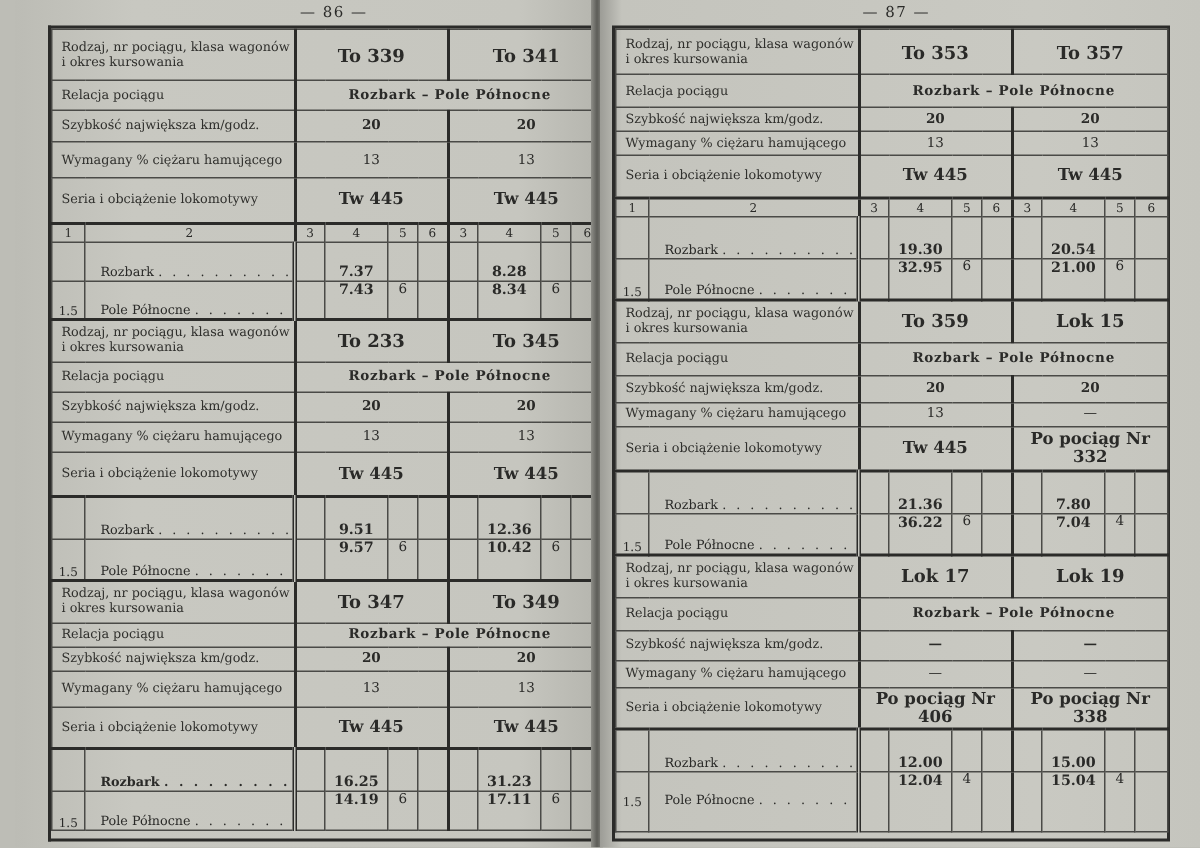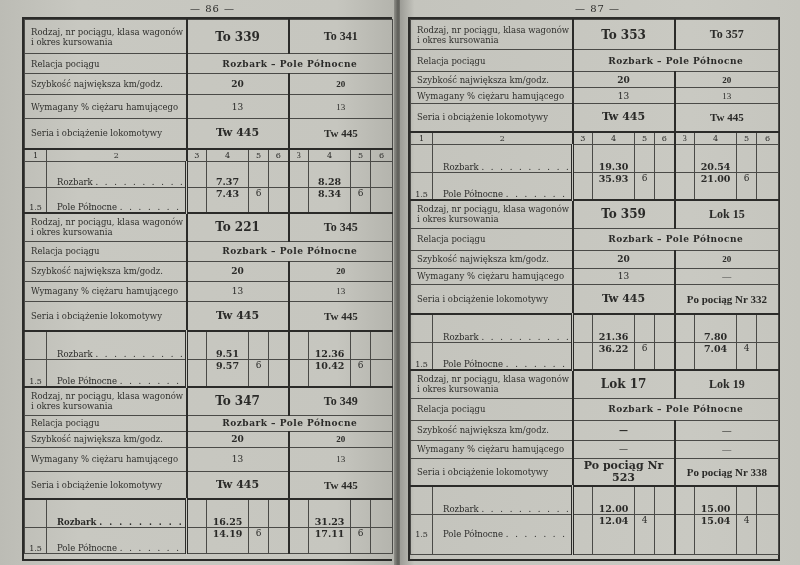--- a/index.html
+++ b/index.html
@@ -1,19 +1,19 @@
 <!DOCTYPE html>
 <html><head>
 <meta charset="utf-8">
 <style>
   html,body{margin:0;padding:0;}
   body{width:800px;height:565px;background:#bdbdb6;overflow:hidden;position:relative;
        font-family:"DejaVu Serif","Liberation Serif",serif;color:#2a2a28;}
   .page{position:absolute;top:0;height:565px;background:#c6c6bf;}
-  .page.left{left:0;width:396px;background:linear-gradient(90deg,#bcbcb5 0%,#c8c8c1 20%,#c6c6bf 85%,#b3b3ac 100%);}
+  .page.left{left:10px;width:396px;background:linear-gradient(90deg,#bcbcb5 0%,#c8c8c1 20%,#c6c6bf 85%,#b3b3ac 100%);}
   .page.right{left:400px;width:484px;background:linear-gradient(90deg,#9c9c96 0%,#c4c4bd 3%,#c9c9c2 60%,#c2c2bb 100%);}
   .gutter{position:absolute;left:394px;top:0;width:8px;height:565px;background:linear-gradient(90deg,#8f8f89,#5d5d58,#8a8a84);}
   .pagenum{position:absolute;top:3px;font-size:10px;letter-spacing:1px;}
   .left .pagenum{left:190px;}
   .right .pagenum{left:175px;}
   .frame{position:absolute;top:17px;border:2px solid #2b2b29;border-right-width:2px;}
   .left .frame{left:22px;width:368px;height:540px;border-right:none;}
   .right .frame{left:8px;width:368px;height:540px;}
   table{border-collapse:collapse;width:100%;table-layout:fixed;}
   td{border:1px solid #4a4a47;padding:0;font-size:9px;vertical-align:middle;overflow:hidden;white-space:nowrap;}
@@ -23,21 +23,21 @@
   td.rel{font-weight:bold;font-size:9px;text-align:center;letter-spacing:.5px;}
   td.c{text-align:center;}
   td.b{font-weight:bold;}
   td.loco{font-weight:bold;font-size:11px;text-align:center;line-height:12px;white-space:normal;}
   td.colhd{text-align:center;font-size:8px;height:11px;}
   td.km{font-size:8px;text-align:center;vertical-align:bottom;}
   td.stn{font-size:8.5px;padding-left:10px;border-right:3px double #2b2b29;}
   td.time{text-align:center;font-weight:bold;font-size:9.5px;}
   td.plat{text-align:center;font-size:9px;}
   tr.thick td{border-top:2px solid #2b2b29;}
-  .sep{border-left:2px solid #2b2b29 !important;font-family:Liberation Serif, serif;}
+  .sep{border-left:2px solid #2b2b29 !important;}
   .dots{letter-spacing:2px;}
 </style>
 </head>
 <body>
 
 <div class="page left">
   <div class="pagenum">— 86 —</div>
   <div class="frame">
     <table>
       <colgroup>
@@ -110,21 +110,21 @@
         <td class="plat" style="vertical-align:top">6</td>
         <td></td>
         <td class="sep"></td>
         <td class="time" style="vertical-align:top">8.34</td>
         <td class="plat" style="vertical-align:top">6</td>
         <td></td>
       </tr>
 
       <tr class="thick" style="height:28px">
         <td colspan="2" class="lbl lbl2">Rodzaj, nr pociągu, klasa wagonów i okres kursowania</td>
-        <td colspan="4" class="train">To 221</td>
+        <td colspan="4" class="train">To 233</td>
         <td colspan="4" class="train sep">To 345</td>
       </tr>
       <tr style="height:20px">
         <td colspan="2" class="lbl">Relacja pociągu</td>
         <td colspan="8" class="rel">Rozbark – Pole Północne</td>
       </tr>
       <tr style="height:20px">
         <td colspan="2" class="lbl">Szybkość największa km/godz.</td>
         <td colspan="4" class="c b">20</td>
         <td colspan="4" class="c b sep">20</td>
@@ -282,21 +282,21 @@
             <td></td>
         <td class="sep"></td>
         <td class="time" style="vertical-align:bottom">20.54</td>
         <td></td>
             <td></td>
       </tr>
       <tr style="height:28px">
         <td class="km">1.5</td>
         <td class="stn" style="vertical-align:bottom"><span>Pole Północne</span> <span class="dots">. . . . . . .</span></td>
         <td></td>
-        <td class="time" style="vertical-align:top">35.93</td>
+        <td class="time" style="vertical-align:top">32.95</td>
         <td class="plat" style="vertical-align:top">6</td>
         <td></td>
         <td class="sep"></td>
         <td class="time" style="vertical-align:top">21.00</td>
         <td class="plat" style="vertical-align:top">6</td>
         <td></td>
       </tr>
 
       <tr class="thick" style="height:28px">
         <td colspan="2" class="lbl lbl2">Rodzaj, nr pociągu, klasa wagonów i okres kursowania</td>
@@ -361,21 +361,21 @@
         <td colspan="4" class="c b">—</td>
         <td colspan="4" class="c b sep">—</td>
       </tr>
       <tr style="height:18px">
         <td colspan="2" class="lbl">Wymagany % ciężaru hamującego</td>
         <td colspan="4" class="c">—</td>
         <td colspan="4" class="c sep">—</td>
       </tr>
       <tr style="height:28px">
         <td colspan="2" class="lbl">Seria i obciążenie lokomotywy</td>
-        <td colspan="4" class="loco">Po pociąg Nr 523</td>
+        <td colspan="4" class="loco">Po pociąg Nr 406</td>
         <td colspan="4" class="loco sep">Po pociąg Nr 338</td>
       </tr>
       <tr class="thick" style="height:28px">
         <td></td>
         <td class="stn" style="vertical-align:bottom"><span>Rozbark</span> <span class="dots">. . . . . . . . . .</span></td>
         <td></td>
         <td class="time" style="vertical-align:bottom">12.00</td>
         <td></td>
             <td></td>
         <td class="sep"></td>

